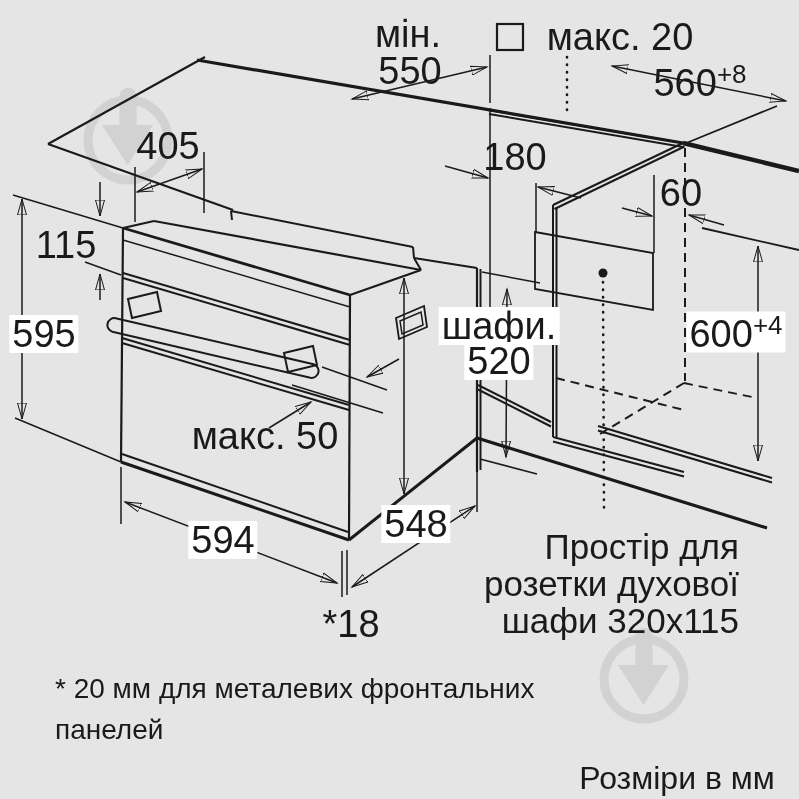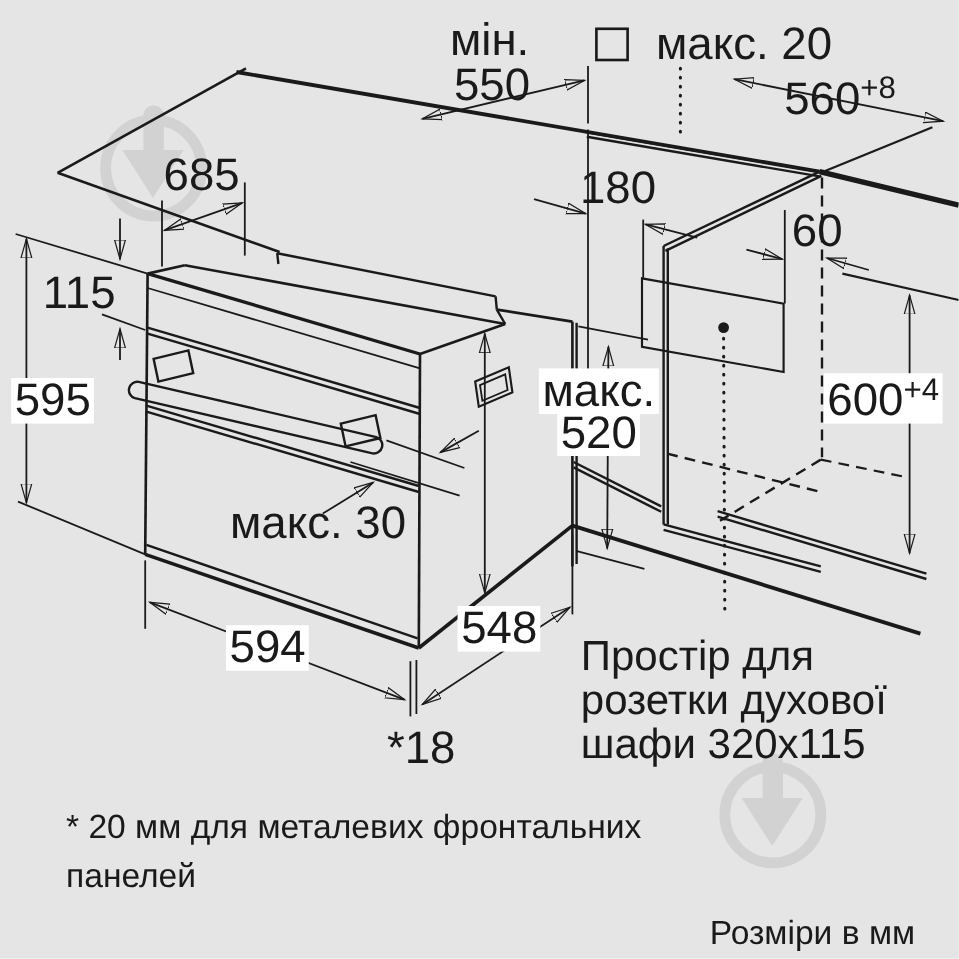--- a/index.html
+++ b/index.html
@@ -4,23 +4,23 @@
 <style>
   html,body{margin:0;padding:0;background:#fff;}
   #stage{position:relative;width:799px;height:799px;background:#e5e5e5;overflow:hidden;
          font-family:"Liberation Sans",sans-serif;color:#1a1a1a;}
   #stage svg{position:absolute;left:0;top:0;}
   .lbl{position:absolute;font-size:38px;line-height:1.0;white-space:nowrap;
        transform:translate(-50%,-50%);color:#1a1a1a;}
   .bg{background:#fff;padding:0 3px;}
   .sup{font-size:26px;vertical-align:13px;}
   .block{transform:none;}
-  .note{font-size:35px;line-height:37px;}
+  .note{font-size:35px;line-height:37px;text-align:right;}
   .foot{font-size:28px;line-height:41px;}
-  .units{font-size:28px;}
+  .units{font-size:32px;}
   line,path,polyline,rect.sq,polygon.pl{stroke:#1a1a1a;fill:none;}
   .s15{stroke-width:1.5}.s18{stroke-width:1.8}.s2{stroke-width:2}.s22{stroke-width:2.2}
   .s28{stroke-width:2.8}.s3{stroke-width:3}.s32{stroke-width:3.2}.s45{stroke-width:4.5}
   .dim{stroke-width:1.5;marker-start:url(#ah);marker-end:url(#ah);}
   .ld{stroke-width:1.5;marker-end:url(#ah);}
   .dash{stroke-dasharray:9 6;}
   .dots{stroke-width:2.6;stroke-dasharray:0.5 7;stroke-linecap:round;}
   .wm{stroke:#d2d2d2;fill:none;stroke-width:9;}
   .wmf{fill:#d2d2d2;stroke:none;}
 </style>
@@ -149,29 +149,29 @@
     <line class="dim" x1="352" y1="587" x2="475" y2="506"></line>
     <line class="ld" x1="399" y1="359" x2="367" y2="377"></line>
     <line class="ld" x1="269" y1="428" x2="311" y2="402"></line>
   </g>
 </svg>
 
 <div class="lbl" style="left:408px;top:34px">мін.</div>
 <div class="lbl" style="left:410px;top:71px">550</div>
 <div class="lbl" style="left:620px;top:37px">макс. 20</div>
 <div class="lbl" style="left:700px;top:81px"><span>560</span><span class="sup">+8</span></div>
-<div class="lbl" style="left:168px;top:146px">685</div>
+<div class="lbl" style="left:168px;top:146px">405</div>
 <div class="lbl" style="left:66px;top:245px">115</div>
 <div class="lbl bg" style="left:44px;top:334px">595</div>
 <div class="lbl" style="left:515px;top:157px">180</div>
 <div class="lbl" style="left:681px;top:193px">60</div>
-<div class="lbl bg" style="left:499px;top:326px">макс.</div>
+<div class="lbl bg" style="left:499px;top:326px">шафи.</div>
 <div class="lbl bg" style="left:499px;top:361px">520</div>
 <div class="lbl bg" style="left:736px;top:332px"><span>600</span><span class="sup">+4</span></div>
-<div class="lbl" style="left:265px;top:436px">макс. 30</div>
+<div class="lbl" style="left:265px;top:436px">макс. 50</div>
 <div class="lbl bg" style="left:223px;top:540px">594</div>
 <div class="lbl bg" style="left:416px;top:524px">548</div>
 <div class="lbl" style="left:351px;top:624px">*18</div>
 
 <div class="lbl block note" style="left:484px;top:528px">
   <div>Простір для</div>
   <div>розетки духової</div>
   <div>шафи 320x115</div>
 </div>
 

